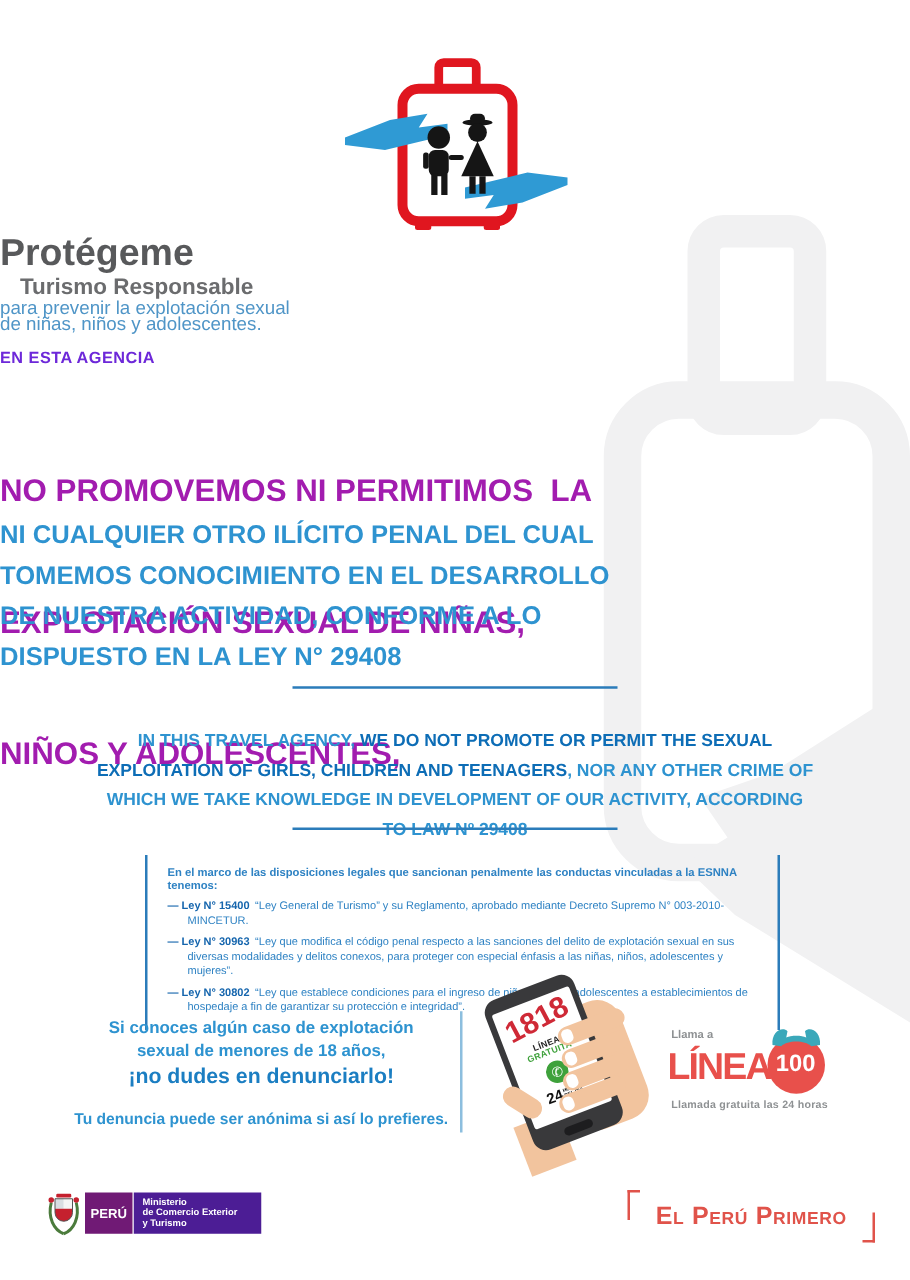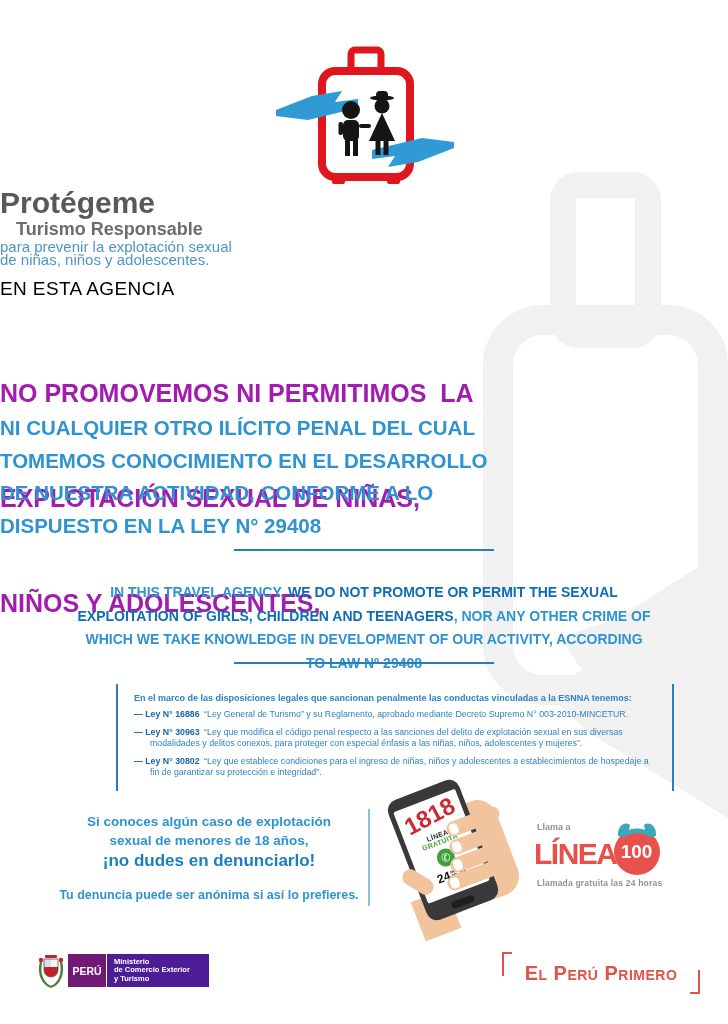--- a/index.html
+++ b/index.html
@@ -11,33 +11,33 @@
   
   .watermark{position:absolute;right:0;top:170px;width:260px;height:690px;z-index:0;}
 
   
   .logo-art{position:absolute;left:272px;top:44px;width:186px;height:142px;z-index:2;}
   .brand{top:186px;font-size:30px;font-weight:700;color:#58595b;z-index:2;}
   .subtitle{top:219px;font-size:18px;font-weight:700;color:#6b6c6e;z-index:2;padding-left:16px;}
   .tagline{top:241px;font-size:15px;font-weight:400;color:#4f95c7;line-height:12.5px;z-index:2;}
 
   
-  .hl-intro{top:278px;font-size:19px;font-weight:400;color:#000000;letter-spacing:.4px;z-index:2;}
+  .hl-intro{top:278px;font-size:13px;font-weight:700;color:#6d28d9;letter-spacing:.4px;z-index:2;}
   .hl-bold{top:306px;font-size:25px;font-weight:800;color:#a21caf;line-height:35px;white-space:pre-wrap;z-index:2;}
   .hl-light{top:412px;font-size:20.5px;font-weight:700;color:#2e93d0;line-height:32.5px;z-index:2;}
 
   .divider{position:absolute;left:234px;width:260px;height:2px;background:#2b7cba;z-index:2;}
   .d1{top:549px;} .d2{top:662px;}
 
   .english{position:absolute;top:567px;left:74px;width:580px;text-align:center;
            font-size:14px;line-height:23.5px;color:#2e93d0;font-weight:600;z-index:2;}
   .english b{color:#0d6db6;font-weight:800;}
 
   
-  .legal{position:absolute;top:684px;left:116px;width:558px;border-left:2px solid #2b7cba;
+  .legal{position:absolute;top:684px;left:116px;width:508px;border-left:2px solid #2b7cba;
          border-right:2px solid #2b7cba;padding:9px 16px 12px;color:#2e82c3;z-index:2;}
   .legal-intro{font-size:9px;font-weight:600;margin:0;}
   .legal-item{font-size:8.8px;line-height:11.5px;margin:6px 0 0;padding-left:16px;text-indent:-16px;font-weight:500;}
   .legal-dash,.legal-law{font-weight:800;color:#1565ad;}
   .legal-law{margin-right:2px;}
 
   
   .report{position:absolute;left:56px;top:812px;width:306px;text-align:center;color:#2e93d0;z-index:2;}
   .report-l{font-size:13.5px;line-height:19px;font-weight:600;}
   .report-bold{font-size:17px;font-weight:800;color:#1b7ec2;margin-top:1px;}
@@ -145,21 +145,21 @@
   </div>
 
   <div class="divider d1"></div>
 
   <p class="english"><span>IN THIS TRAVEL AGENCY, </span><b>WE DO NOT PROMOTE OR PERMIT THE SEXUAL EXPLOITATION OF GIRLS, CHILDREN AND TEENAGERS</b><span>, NOR ANY OTHER CRIME OF WHICH WE TAKE KNOWLEDGE IN DEVELOPMENT OF OUR ACTIVITY, ACCORDING TO LAW Nº 29408</span></p>
 
   <div class="divider d2"></div>
 
   <div class="legal">
     <p class="legal-intro">En el marco de las disposiciones legales que sancionan penalmente las conductas vinculadas a la ESNNA tenemos:</p>
-    <p class="legal-item"><span class="legal-dash">—</span> <b class="legal-law">Ley N° 16886</b> <span>“Ley General de Turismo” y su Reglamento, aprobado mediante Decreto Supremo N° 003-2010-MINCETUR.</span></p>
+    <p class="legal-item"><span class="legal-dash">—</span> <b class="legal-law">Ley N° 15400</b> <span>“Ley General de Turismo” y su Reglamento, aprobado mediante Decreto Supremo N° 003-2010-MINCETUR.</span></p>
     <p class="legal-item"><span class="legal-dash">—</span> <b class="legal-law">Ley N° 30963</b> <span>“Ley que modifica el código penal respecto a las sanciones del delito de explotación sexual en sus diversas modalidades y delitos conexos, para proteger con especial énfasis a las niñas, niños, adolescentes y mujeres”.</span></p>
     <p class="legal-item"><span class="legal-dash">—</span> <b class="legal-law">Ley N° 30802</b> <span>“Ley que establece condiciones para el ingreso de niñas, niños y adolescentes a establecimientos de hospedaje a fin de garantizar su protección e integridad”.</span></p>
   </div>
 
   <div class="report">
     <div class="report-l">Si conoces algún caso de explotación</div>
     <div class="report-l">sexual de menores de 18 años,</div>
     <div class="report-bold">¡no dudes en denunciarlo!</div>
     <div class="report-last">Tu denuncia puede ser anónima si así lo prefieres.</div>
   </div>

